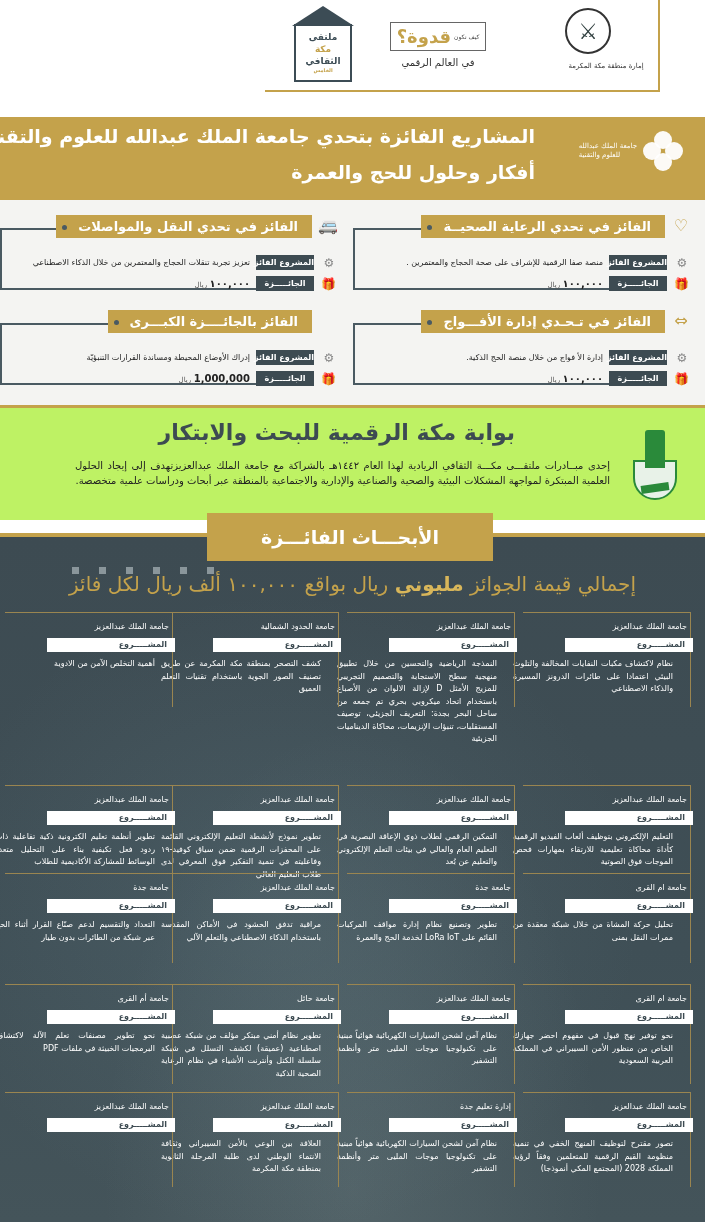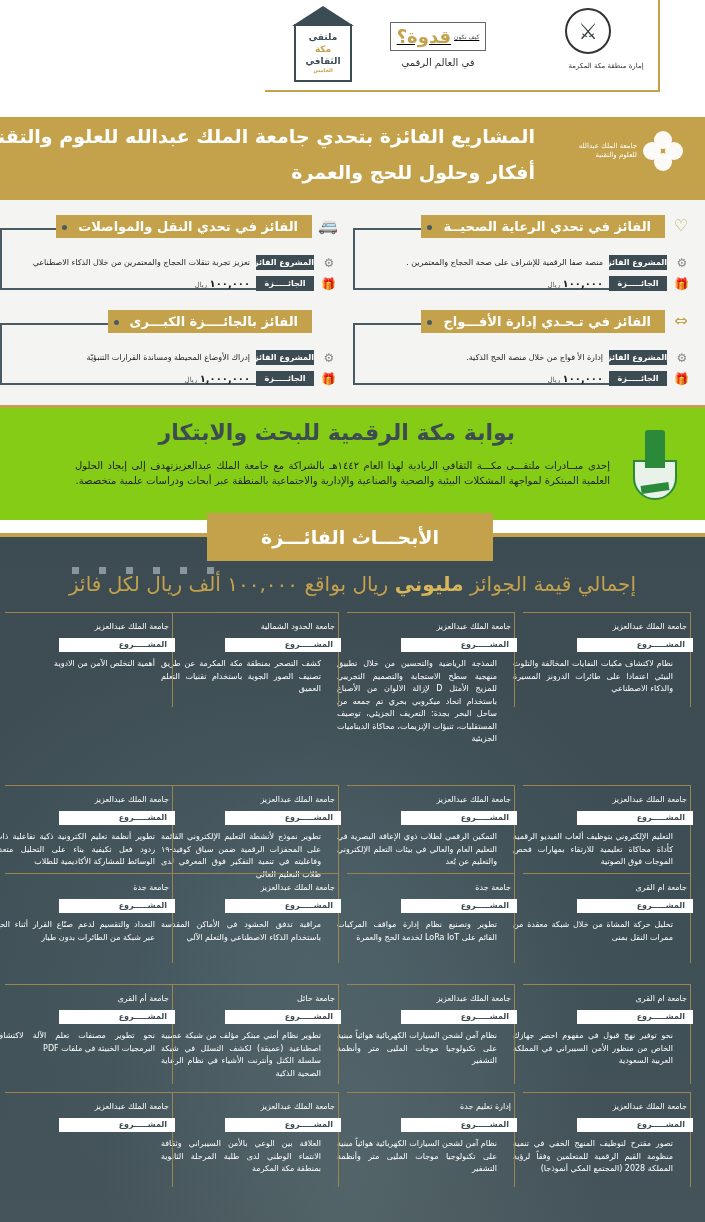--- a/index.html
+++ b/index.html
@@ -5,56 +5,56 @@
   * { box-sizing: border-box; margin: 0; padding: 0; }
   body { width: 705px; height: 1222px; overflow: hidden; background: #ffffff; font-family: "DejaVu Sans", sans-serif; direction: rtl; position: relative; }
 
   
   .logo-bar { position: absolute; top: 0; left: 265px; width: 395px; height: 92px; border-right: 2px solid #c4a24b; border-bottom: 2px solid #c4a24b; }
   .logo { position: absolute; top: 8px; display: flex; flex-direction: column; align-items: center; }
   .logo-emblem { right: 30px; width: 80px; }
   .emblem-circle { width: 46px; height: 46px; border: 2px solid #333; border-radius: 50%; display: flex; align-items: center; justify-content: center; font-size: 22px; color: #2f3e3e; }
   .emblem-caption { font-size: 7px; color: #333; margin-top: 8px; white-space: nowrap; margin-left: 36px; }
   .logo-qudwa { right: 165px; width: 110px; top: 22px; }
-  .qudwa-box { border: 1px solid #666; padding: 3px 6px; display: flex; align-items: center; gap: 3px; text-decoration: underline; }
+  .qudwa-box { border: 1px solid #666; padding: 3px 6px; display: flex; align-items: center; gap: 3px; }
   .qudwa-main { color: #c4a24b; font-size: 18px; font-weight: bold; }
   .qudwa-small { font-size: 6px; color: #444; line-height: 7px; text-align: center; }
   .qudwa-caption { font-size: 10px; color: #333; margin-top: 6px; white-space: nowrap; }
   .logo-multaqa { right: 300px; width: 70px; top: 6px; }
   .house { width: 62px; height: 76px; position: relative; }
   .house-roof { position: absolute; top: 0; left: 0; width: 0; height: 0; border-left: 31px solid transparent; border-right: 31px solid transparent; border-bottom: 20px solid #3c4c55; }
   .house-body { position: absolute; top: 18px; left: 2px; width: 58px; height: 58px; border: 2px solid #3c4c55; border-top: none; display: flex; flex-direction: column; align-items: center; justify-content: center; font-size: 9px; line-height: 12px; color: #3c4c55; font-weight: bold; }
   .house-body .gold { color: #c4a24b; }
   .house-body .tiny { font-size: 5px; color: #c4a24b; line-height: 7px; }
 
   
   .banner { position: absolute; top: 117px; left: 0; width: 705px; height: 83px; background: #c4a24b; }
   .banner-title1 { position: absolute; right: 170px; top: 8px; color: #fff; font-size: 19px; font-weight: bold; white-space: nowrap; }
   .banner-title2 { position: absolute; right: 170px; top: 44px; color: #fff; font-size: 19px; font-weight: bold; white-space: nowrap; text-align: right; }
   .kaust-logo { position: absolute; right: 22px; top: 14px; display: flex; align-items: center; gap: 6px; }
   .kaust-mark { width: 40px; height: 40px; position: relative; }
   .kaust-mark span { position: absolute; width: 18px; height: 18px; border-radius: 50%; background: #fff; opacity: 0.95; }
-  .kaust-caption { color: #fff; font-size: 7px; line-height: 9px; text-align: right; }
+  .kaust-caption { color: #fff; font-size: 7px; line-height: 9px; text-align: left; }
 
   
   .winners { position: absolute; top: 200px; left: 0; width: 705px; height: 205px; background: #f4f4f2; }
   .wcard { position: absolute; width: 340px; height: 90px; }
   .wcard-frame { position: absolute; left: 0; top: 20px; width: 305px; height: 62px; border-left: 2px solid #4a5a62; border-top: 2px solid #4a5a62; border-bottom: 2px solid #4a5a62; }
   .wcard-title { position: absolute; right: 28px; top: 7px; background: #c4a24b; color: #fff; font-size: 13px; font-weight: bold; padding: 4px 14px 4px 22px; white-space: nowrap; }
   .wcard-title::after { content: ""; position: absolute; left: 6px; top: 50%; width: 5px; height: 5px; margin-top: -2px; background: #4a5a62; border-radius: 50%; }
   .wcard-icon { position: absolute; right: 2px; top: 8px; width: 20px; height: 20px; color: #c4a24b; font-size: 16px; text-align: center; line-height: 20px; }
   .wrow { position: absolute; right: 2px; display: flex; align-items: center; gap: 6px; white-space: nowrap; }
   .wrow-icon { width: 18px; text-align: center; font-size: 12px; color: #888; }
   .wrow-label { background: #3d4b52; color: #fff; font-size: 8px; font-weight: bold; width: 58px; text-align: center; padding: 3px 0; }
   .wrow-value { font-size: 8px; color: #222; }
   .wrow-value b { font-size: 10px; }
   .wrow-value small { font-size: 7px; color: #555; }
 
   
-  .portal { position: absolute; top: 405px; left: 0; width: 705px; height: 115px; background: #84cc16; border-top: 3px solid #c4a24b; }
+  .portal { position: absolute; top: 405px; left: 0; width: 705px; height: 115px; background: #bef264; border-top: 3px solid #c4a24b; }
   .kau-logo { position: absolute; right: 28px; top: 22px; width: 44px; height: 70px; }
   .kau-tower { position: absolute; left: 12px; top: 0; width: 20px; height: 38px; background: #2a8a3a; border-radius: 3px 3px 0 0; }
   .kau-base { position: absolute; left: 0; top: 30px; width: 44px; height: 40px; border: 2px solid #2a8a3a; border-radius: 0 0 22px 22px; background: #e8f2e8; }
   .kau-base::after { content: ""; position: absolute; left: 6px; bottom: 6px; width: 28px; height: 8px; background: #2a8a3a; transform: rotate(-8deg); }
   .portal-title { position: absolute; right: 190px; top: 12px; color: #3d4b52; font-size: 22px; font-weight: bold; white-space: nowrap; }
   .portal-desc { position: absolute; right: 95px; top: 50px; width: 535px; color: #222; font-size: 10px; line-height: 15px; text-align: justify; }
 
   
   .research { position: absolute; top: 533px; left: 0; width: 705px; height: 689px; background: #3d4b52; border-top: 4px solid #c4a24b; overflow: hidden; }
   .research-bg { position: absolute; inset: 0; background:
@@ -63,21 +63,21 @@
       linear-gradient(180deg, #3d4b52 0%, #3f4f56 60%, #44545a 100%); }
   .research-tab { position: absolute; top: 513px; left: 207px; width: 286px; height: 48px; background: #c4a24b; display: flex; align-items: center; justify-content: center; color: #fff; font-size: 19px; font-weight: bold; z-index: 3; }
   .dots { position: absolute; top: 567px; left: 72px; display: flex; gap: 20px; z-index: 2; }
   .dots span { width: 7px; height: 7px; background: #8a969b; display: block; }
   .total-line { position: absolute; top: 572px; left: 0; width: 705px; text-align: center; color: #c4a24b; font-size: 20px; white-space: nowrap; z-index: 3; }
   .total-line b { font-weight: bold; color: #d8b65a; }
 
   .rcard { position: absolute; width: 170px; z-index: 3; }
   .rcard-frame { position: absolute; left: 0; top: 0; width: 168px; border-top: 1px solid #9a8550; border-right: 1px solid #9a8550; }
   .rcard-uni { position: absolute; right: 6px; top: 10px; color: #fff; font-size: 8px; white-space: nowrap; }
-  .rcard-badge { position: absolute; right: 0; top: 26px; width: 116px; height: 14px; background: #fff; color: #3d4b52; font-size: 8px; font-weight: bold; padding-right: 8px; line-height: 14px; text-align: right; }
+  .rcard-badge { position: absolute; right: 0; top: 26px; width: 128px; height: 14px; background: #fff; color: #3d4b52; font-size: 8px; font-weight: bold; padding-right: 8px; line-height: 14px; text-align: right; }
   .rcard-desc { position: absolute; right: 20px; top: 46px; width: 160px; color: #fff; font-size: 8px; line-height: 12.5px; text-align: justify; }
 </style>
 </head>
 <body>
 
 <div class="logo-bar">
   <div class="logo logo-emblem">
     <div class="emblem-circle">⚔</div>
     <div class="emblem-caption">إمارة منطقة مكة المكرمة</div>
   </div>
@@ -172,21 +172,21 @@
     <div class="wcard-frame"></div>
     <div class="wcard-title">الفائز بالجائــــزة الكبـــرى</div>
     <div class="wrow" style="top:47px;">
       <span class="wrow-icon">⚙</span>
       <span class="wrow-label">المشروع الفائز</span>
       <span class="wrow-value">إدراك الأوضاع المحيطة ومساندة القرارات التنبؤيّة</span>
     </div>
     <div class="wrow" style="top:68px;">
       <span class="wrow-icon">🎁</span>
       <span class="wrow-label">الجائـــــزة</span>
-      <span class="wrow-value"><b>١,٠٠٠,٠٠٠</b> <small>ريال</small></span>
+      <span class="wrow-value"><b>1,000,000</b> <small>ريال</small></span>
     </div>
   </div>
 </div>
 
 <div class="portal">
   <div class="kau-logo">
     <div class="kau-base"></div>
     <div class="kau-tower"></div>
   </div>
   <div class="portal-title">بوابة مكة الرقمية للبحث والابتكار</div>

